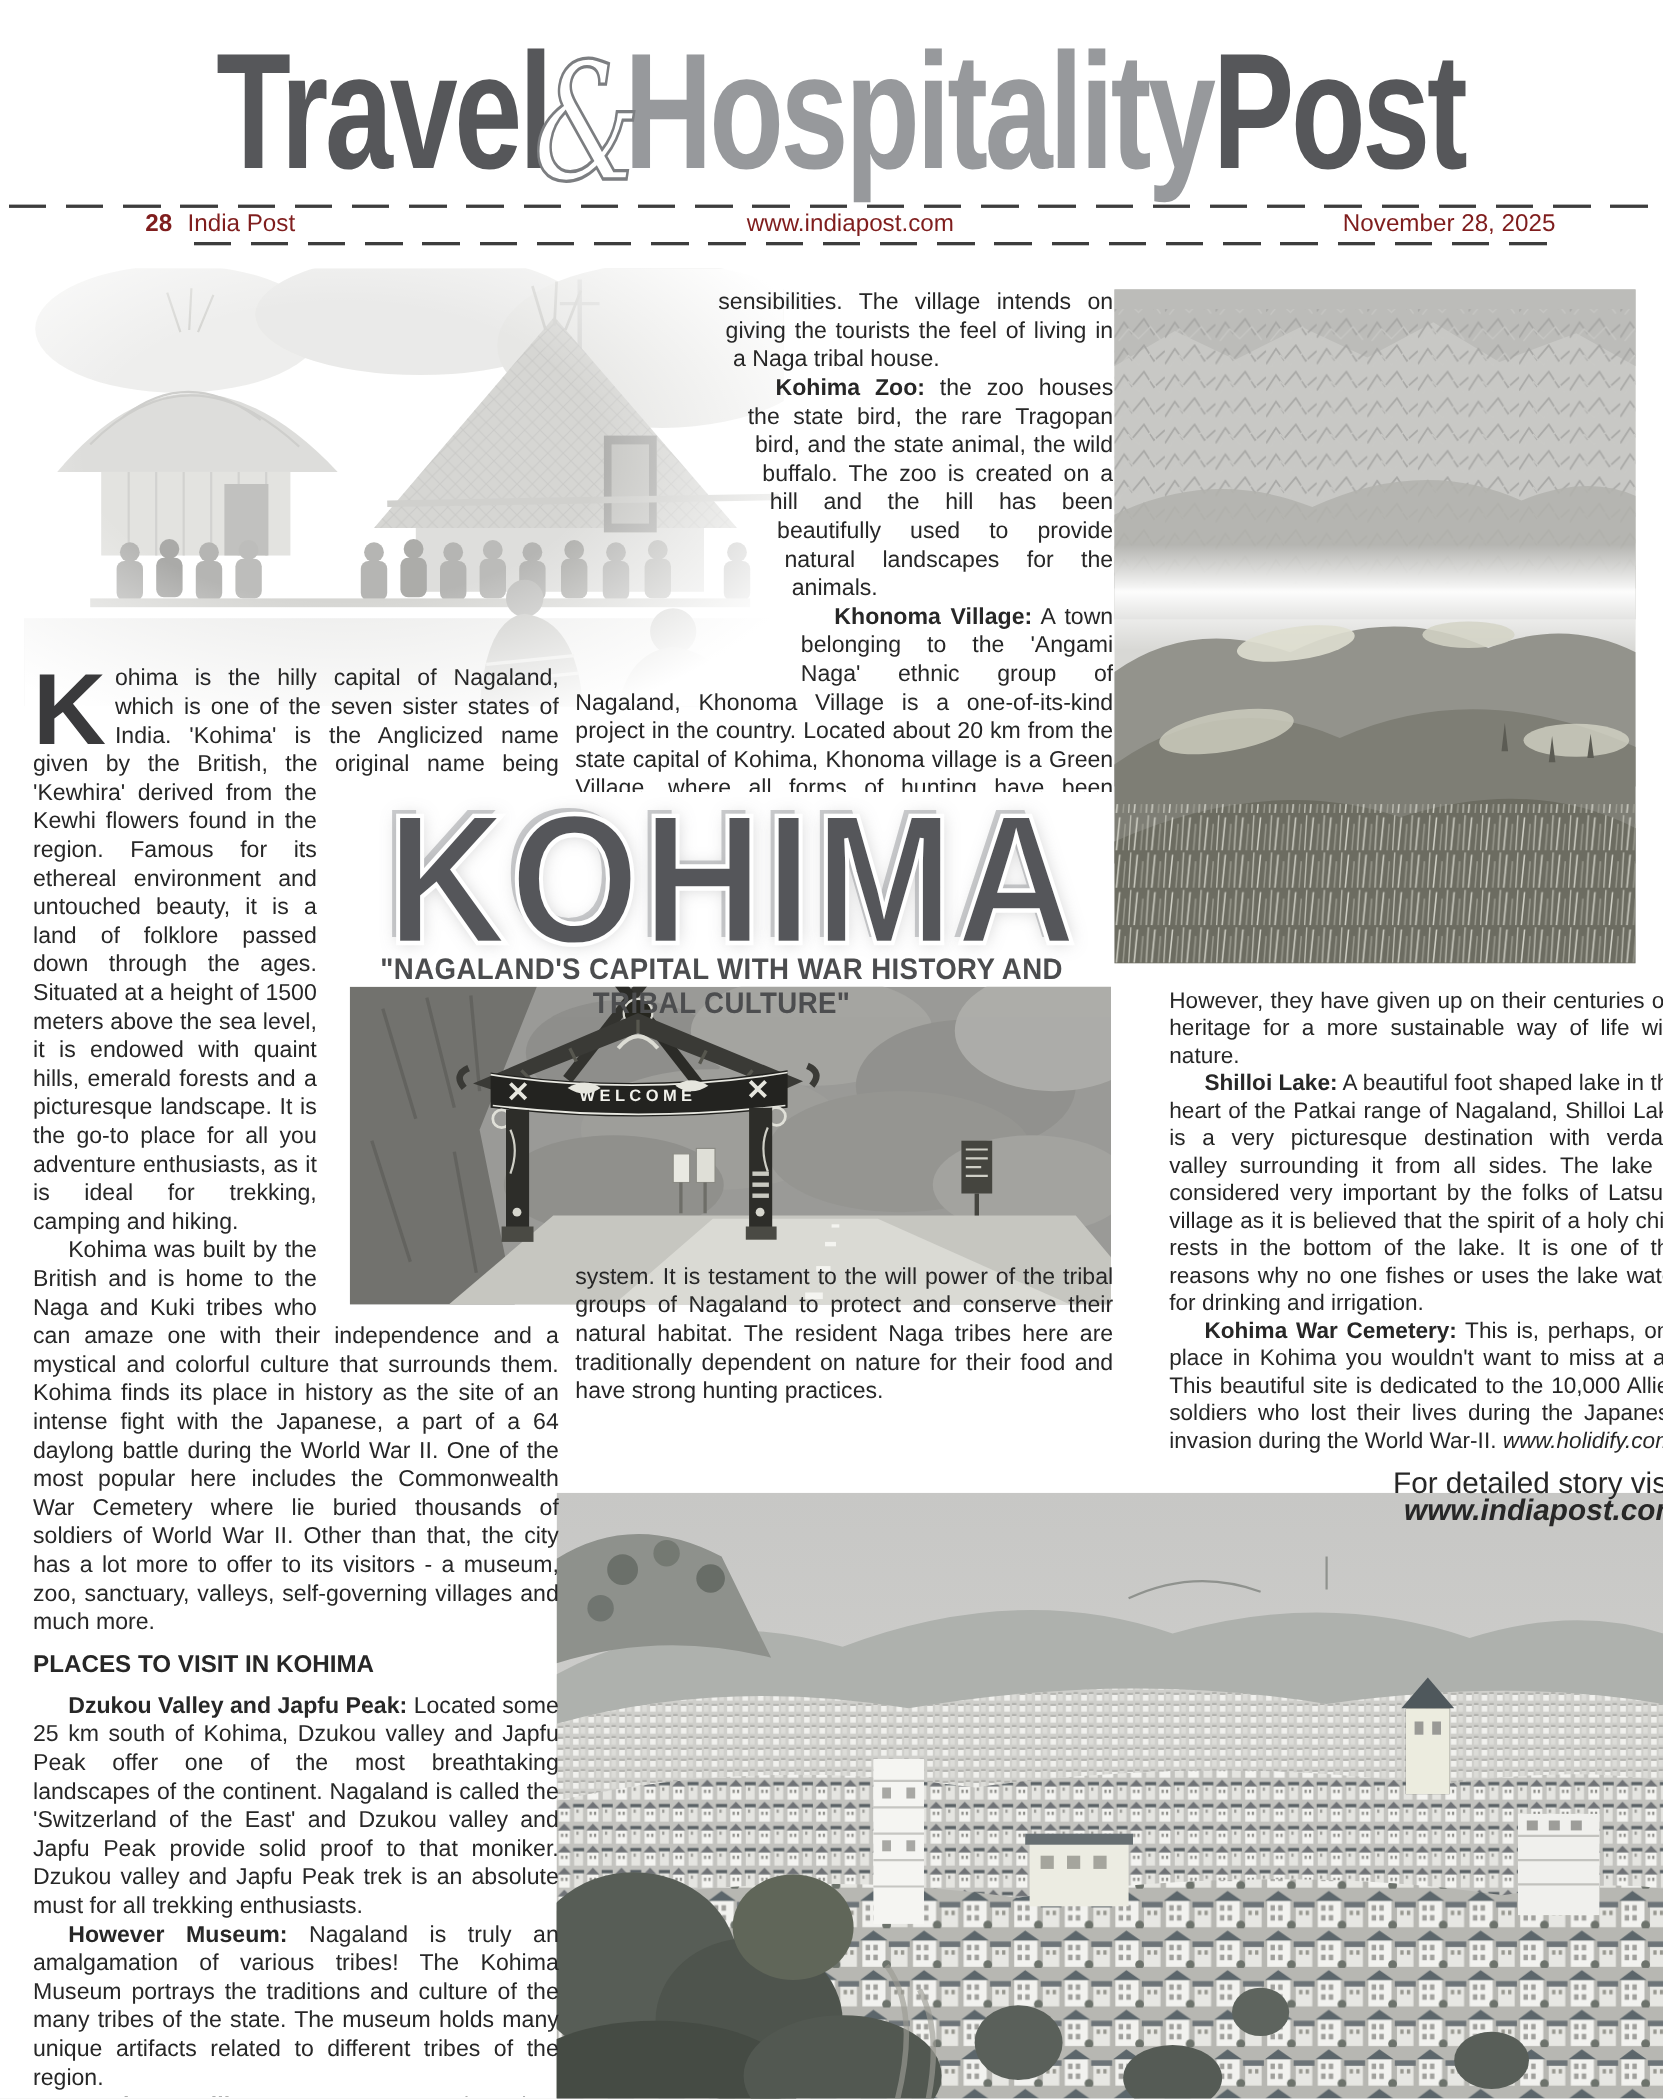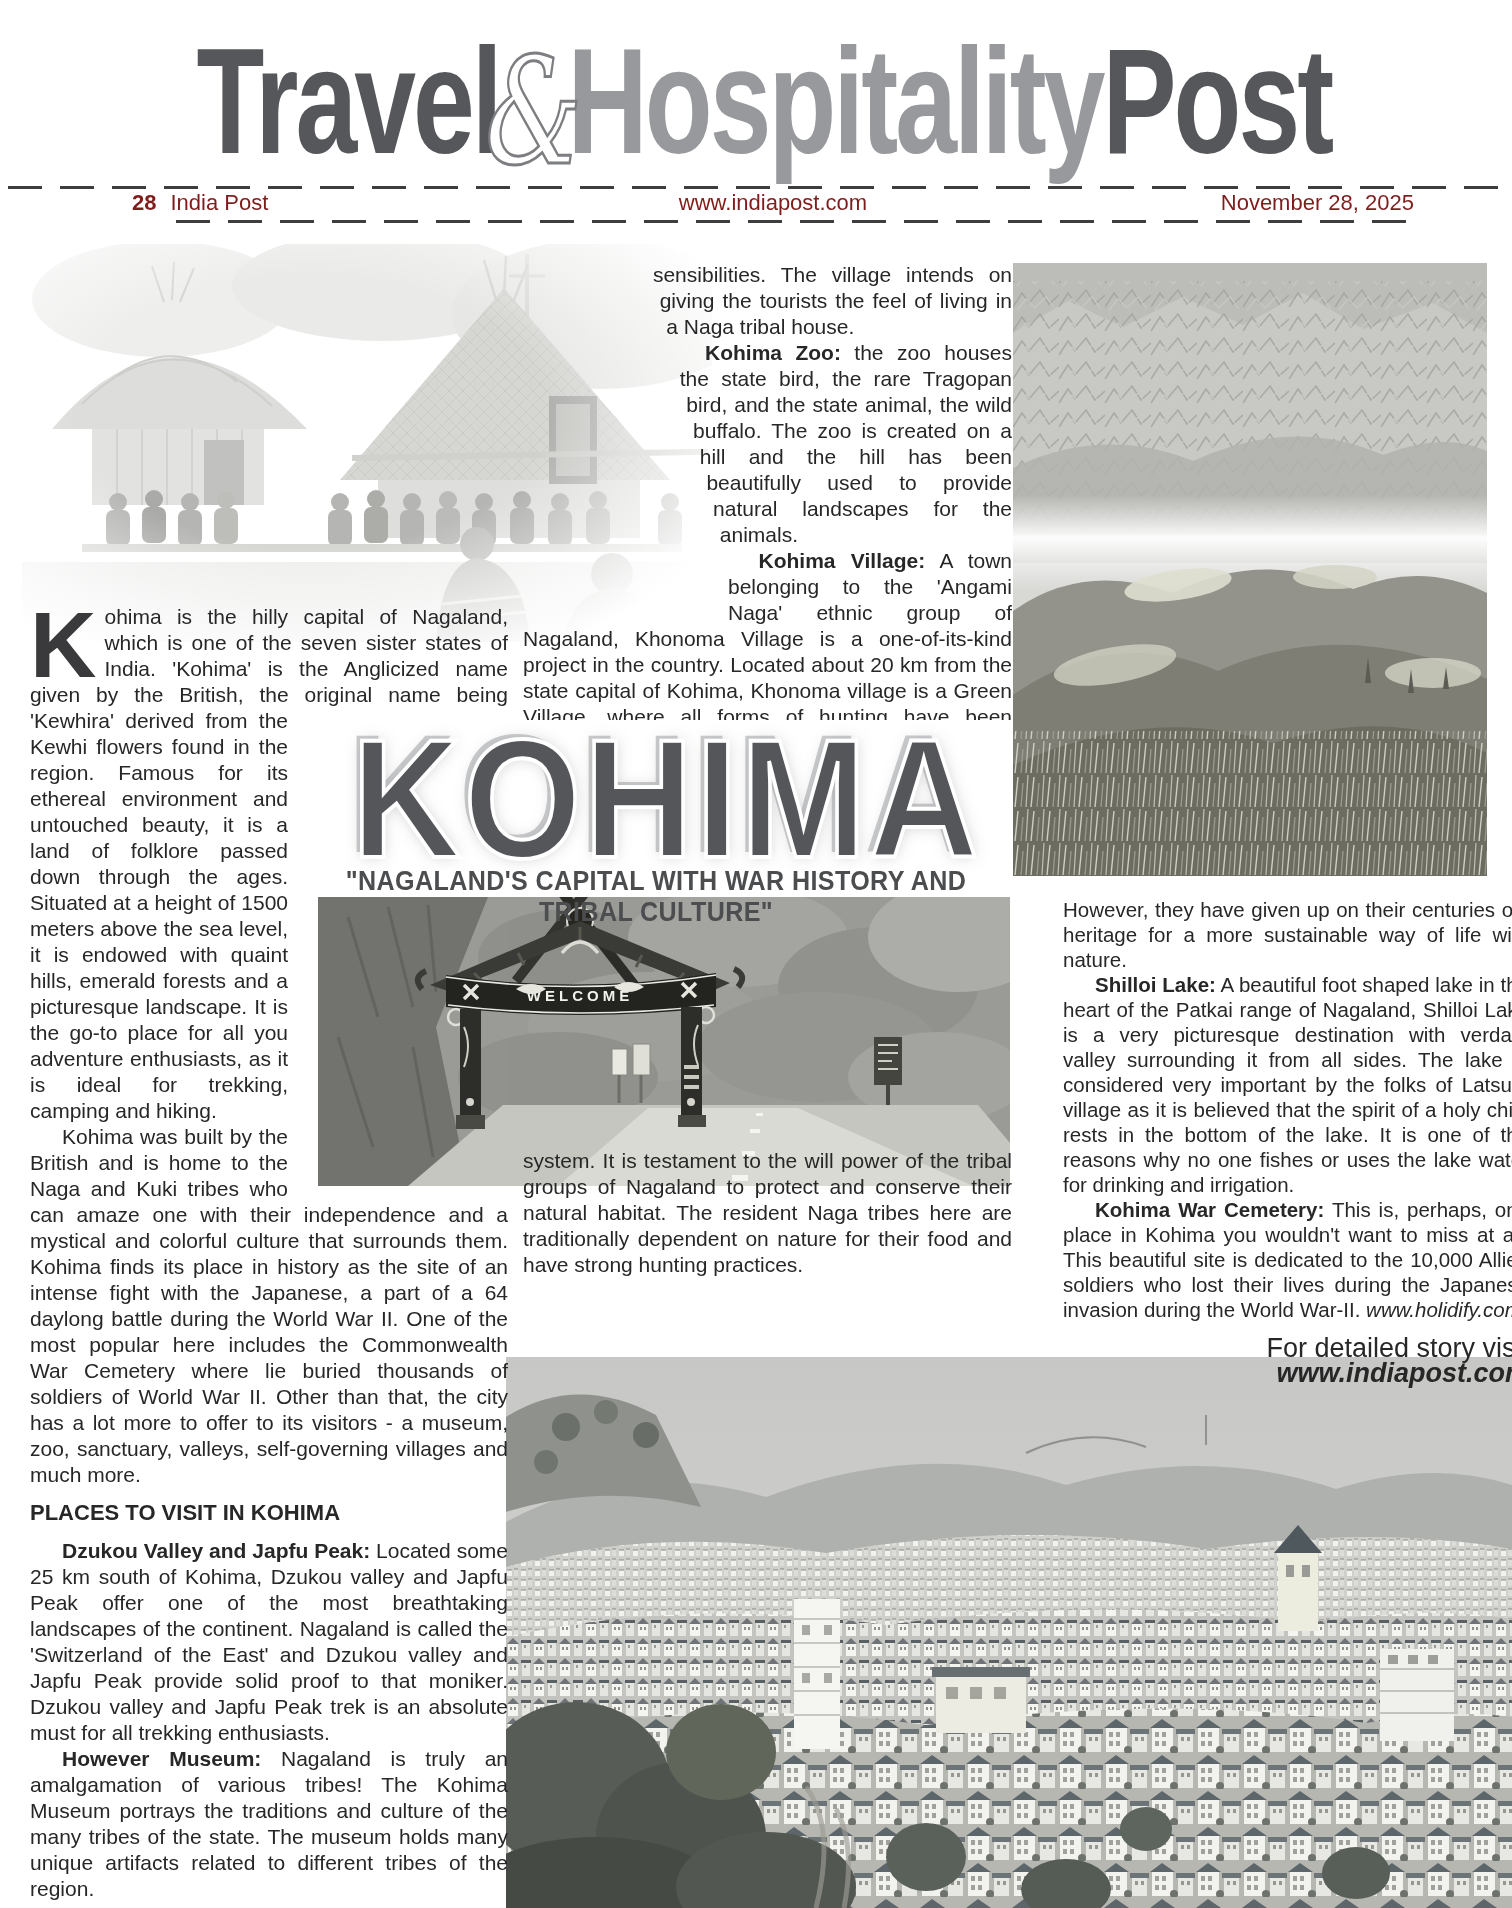--- a/index.html
+++ b/index.html
@@ -176,21 +176,21 @@
     <ellipse cx="420" cy="410" rx="48" ry="15" fill="#d8d8c9" opacity=".75"></ellipse>
     <path d="M352,420 l3,-26 l3,26 Z M395,430 l3,-24 l3,24 Z M430,426 l3,-22 l3,22 Z" fill="#5c5c54"></path>
     <path d="M0,502 Q140,440 260,480 Q380,442 474,490 L474,613 L0,613 Z" fill="#6c6c61"></path>
     <rect y="468" width="474" height="145" fill="url(#grass)" opacity=".9"></rect>
   </svg>
 
   <div class="col mid-top">
     <div class="spacer-diag"></div>
     <p>sensibilities. The village intends on giving the tourists the feel of living in a Naga tribal house.</p>
     <p class="indent"><span class="lead">Kohima Zoo:</span><span> the zoo houses the state bird, the rare Tragopan bird, and the state animal, the wild buffalo. The zoo is created on a hill and the hill has been beautifully used to provide natural landscapes for the animals.</span></p>
-    <p class="indent"><span class="lead">Kohima Village:</span><span> A town belonging to the 'Angami Naga' ethnic group of Nagaland, Khonoma Village is a one-of-its-kind project in the country. Located about 20 km from the state capital of Kohima, Khonoma village is a Green Village, where all forms of hunting have been abolished for a more sustainable eco-</span></p>
+    <p class="indent"><span class="lead">Khonoma Village:</span><span> A town belonging to the 'Angami Naga' ethnic group of Nagaland, Khonoma Village is a one-of-its-kind project in the country. Located about 20 km from the state capital of Kohima, Khonoma village is a Green Village, where all forms of hunting have been abolished for a more sustainable eco-</span></p>
   </div>
 
   <div class="kohima">KOHIMA</div>
   <div class="subtitle">"NAGALAND'S CAPITAL WITH WAR HISTORY AND TRIBAL CULTURE"</div>
 
   <svg class="photo" style="left:318px;top:897px;" width="692" height="289" viewBox="0 0 692 289">
     <rect width="692" height="289" fill="#9a9a97"></rect>
     <g opacity=".75">
       <ellipse cx="250" cy="60" rx="90" ry="48" fill="#8b8b88"></ellipse>
       <ellipse cx="420" cy="40" rx="110" ry="50" fill="#a8a8a4"></ellipse>

